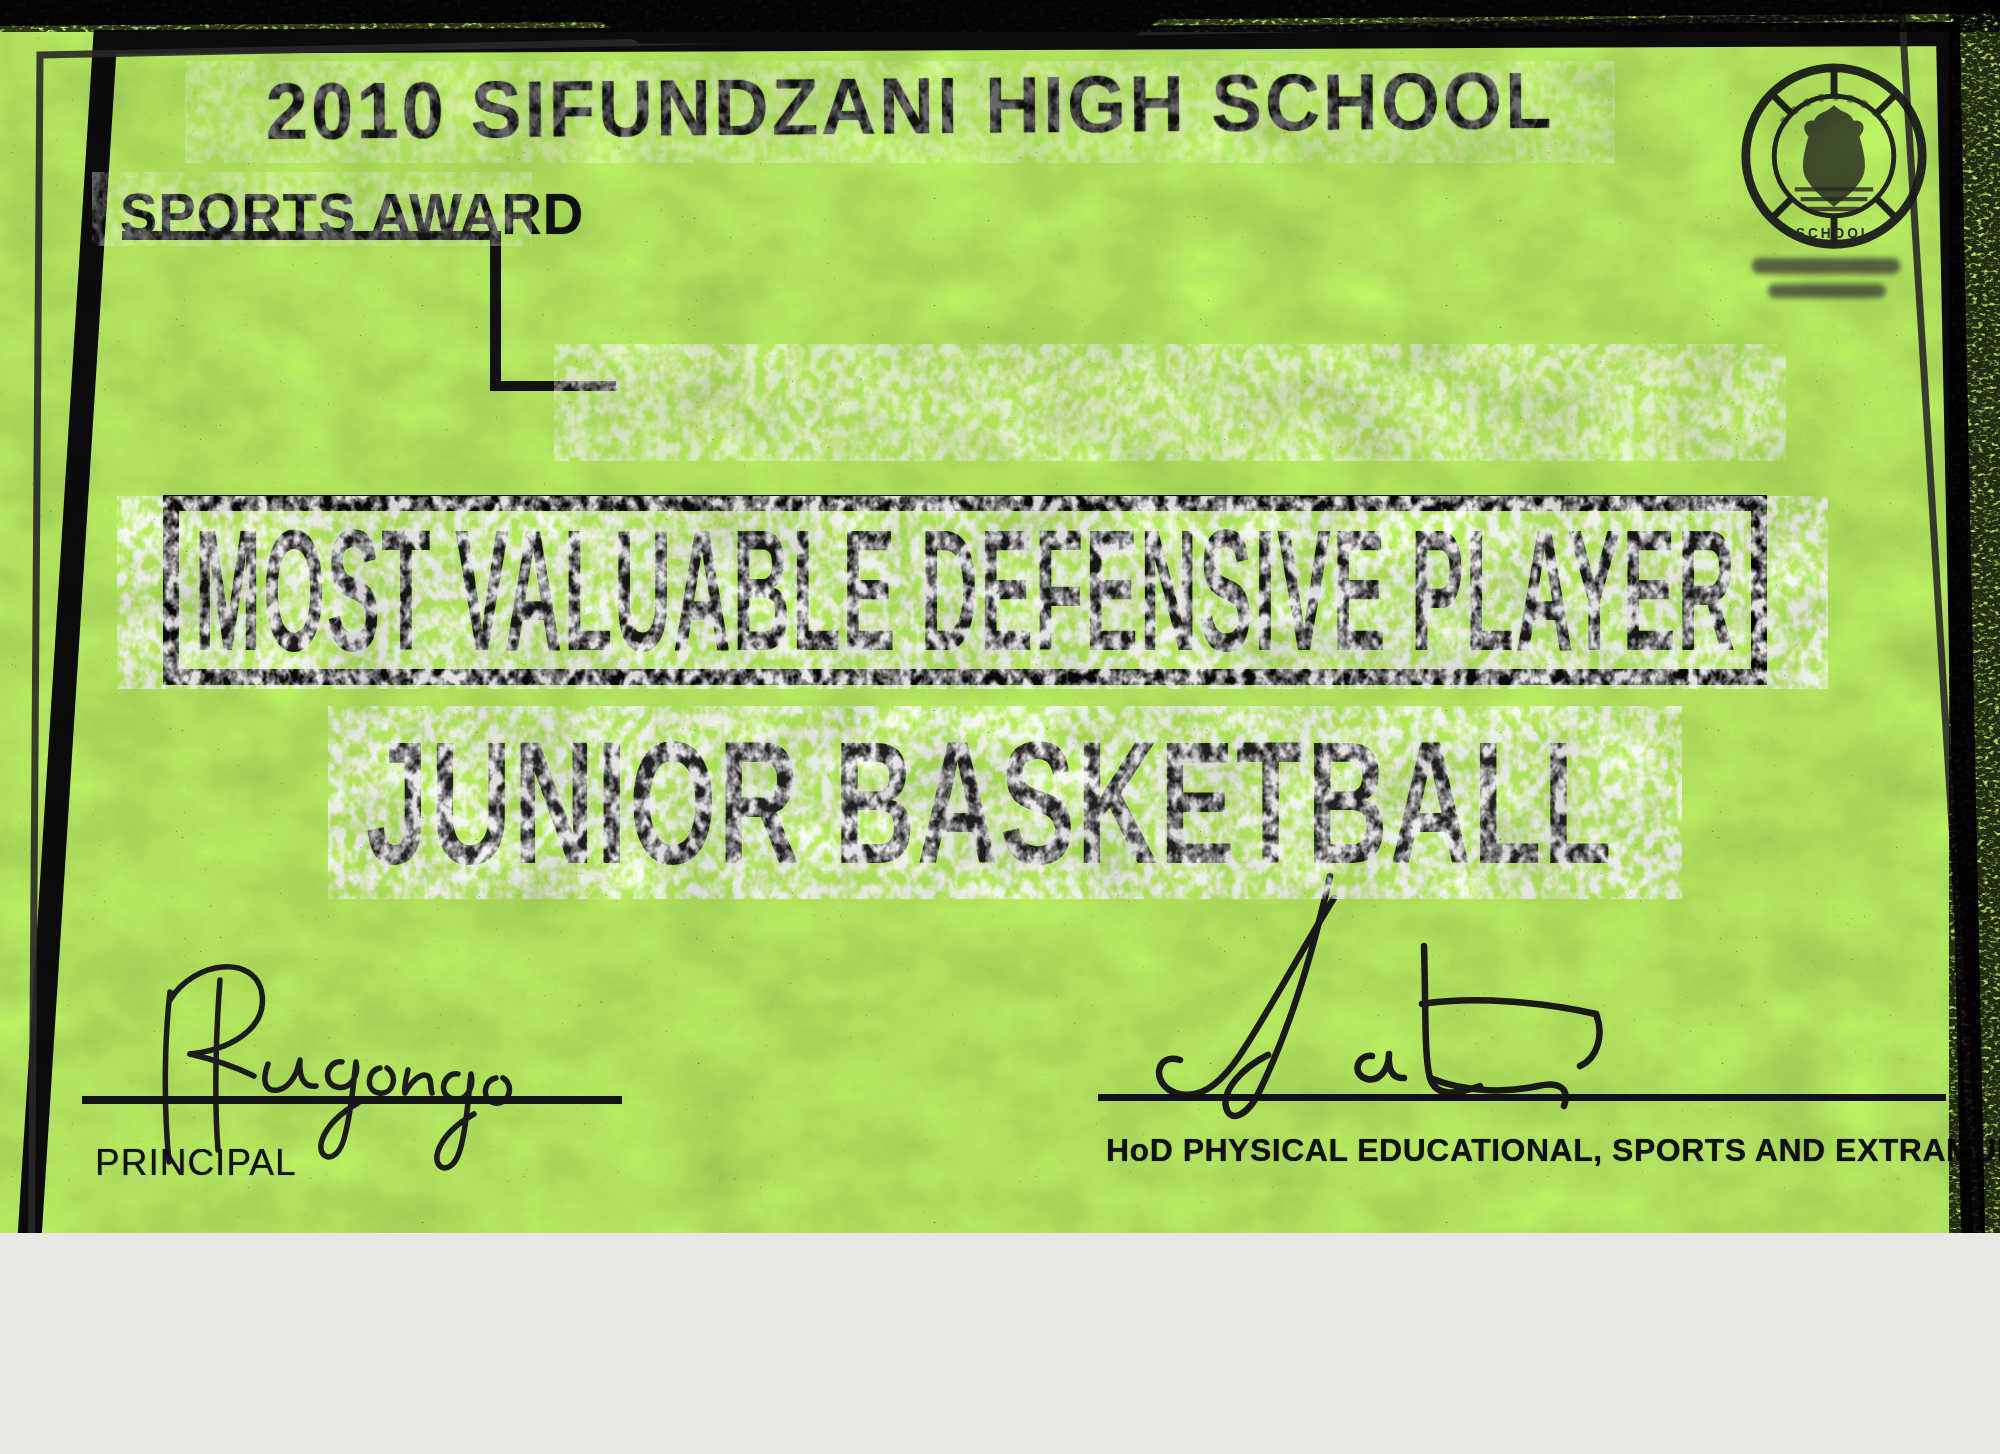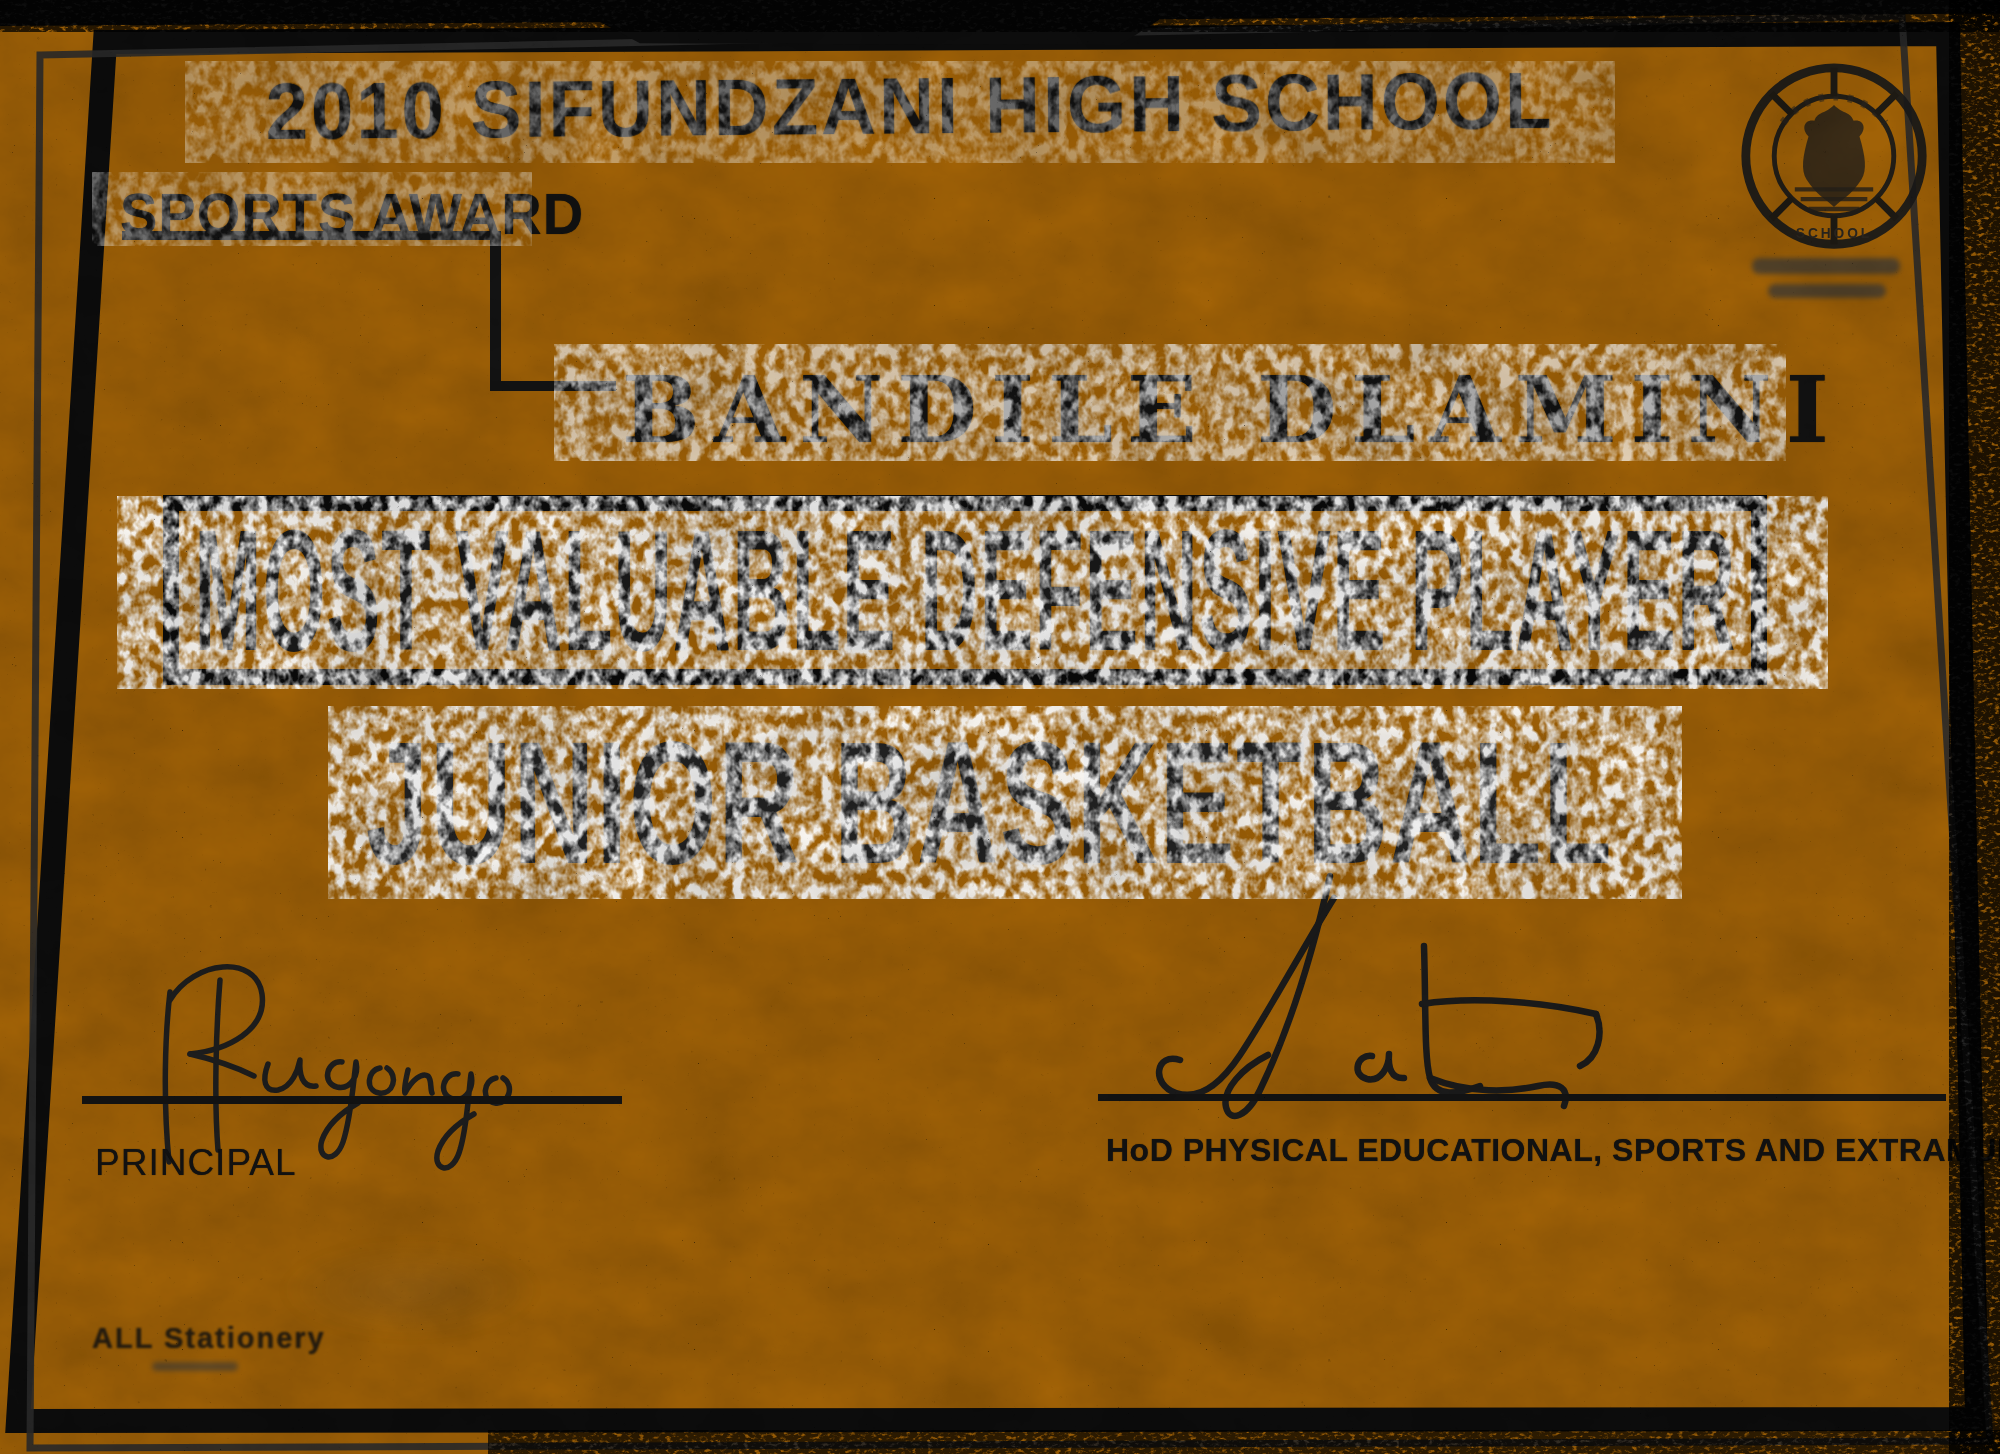--- a/index.html
+++ b/index.html
@@ -1,16 +1,16 @@
 <!DOCTYPE html>
 <html><head>
 <meta charset="utf-8">
 <style>
   html,body{margin:0;padding:0;background:#e8e7e4;}
-  .page{position:relative;width:2000px;height:1454px;background:#a16207;overflow:hidden;
+  .page{position:relative;width:2000px;height:1233px;background:#bef264;overflow:hidden;
         font-family:"Liberation Sans",sans-serif;color:#151515;}
   .abs{position:absolute;}
   .ink{color:#131313;text-shadow:0 0 1px rgba(15,15,15,.8);filter:blur(.3px);}
   .ln{position:absolute;background:#141414;filter:blur(.5px);}
   .bar{position:absolute;background:#3a3a3a;border-radius:7px;filter:blur(2.4px);opacity:.72;}
   .z-frames{z-index:1;}
   .z-band{z-index:5;}
   .z-content{z-index:10;}
   .z-noise{z-index:50;pointer-events:none;}
   .title{font-weight:bold;font-size:76px;letter-spacing:3px;white-space:nowrap;text-align:center;
@@ -51,21 +51,20 @@
   <div class="abs z-band band-top"></div>
 
   <div class="abs z-content ink title" style="left:170px;top:62px;width:1480px;">2010 SIFUNDZANI HIGH SCHOOL</div>
 
   <div class="abs z-content ink sports" style="left:120px;top:180px;">SPORTS AWARD</div>
 
   <div class="ln z-content" style="left:122px;top:231px;width:378px;height:9px;"></div>
   <div class="ln z-content" style="left:490px;top:231px;width:11px;height:160px;"></div>
   <div class="ln z-content" style="left:490px;top:381px;width:126px;height:10px;"></div>
 
-  <div class="abs z-content ink recipient" style="left:622px;top:356px;">BANDILE DLAMINI</div>
 
   <div class="abs z-content banner">
     <span class="grunge g1">MOST VALUABLE DEFENSIVE PLAYER</span>
   </div>
 
   <div class="abs z-content junior-wrap">
     <span class="grunge g2">JUNIOR BASKETBALL</span>
   </div>
 
   <svg class="abs z-content crest-svg" style="left:1736px;top:56px;" width="196" height="204" viewBox="0 0 200 204" aria-hidden="true">

